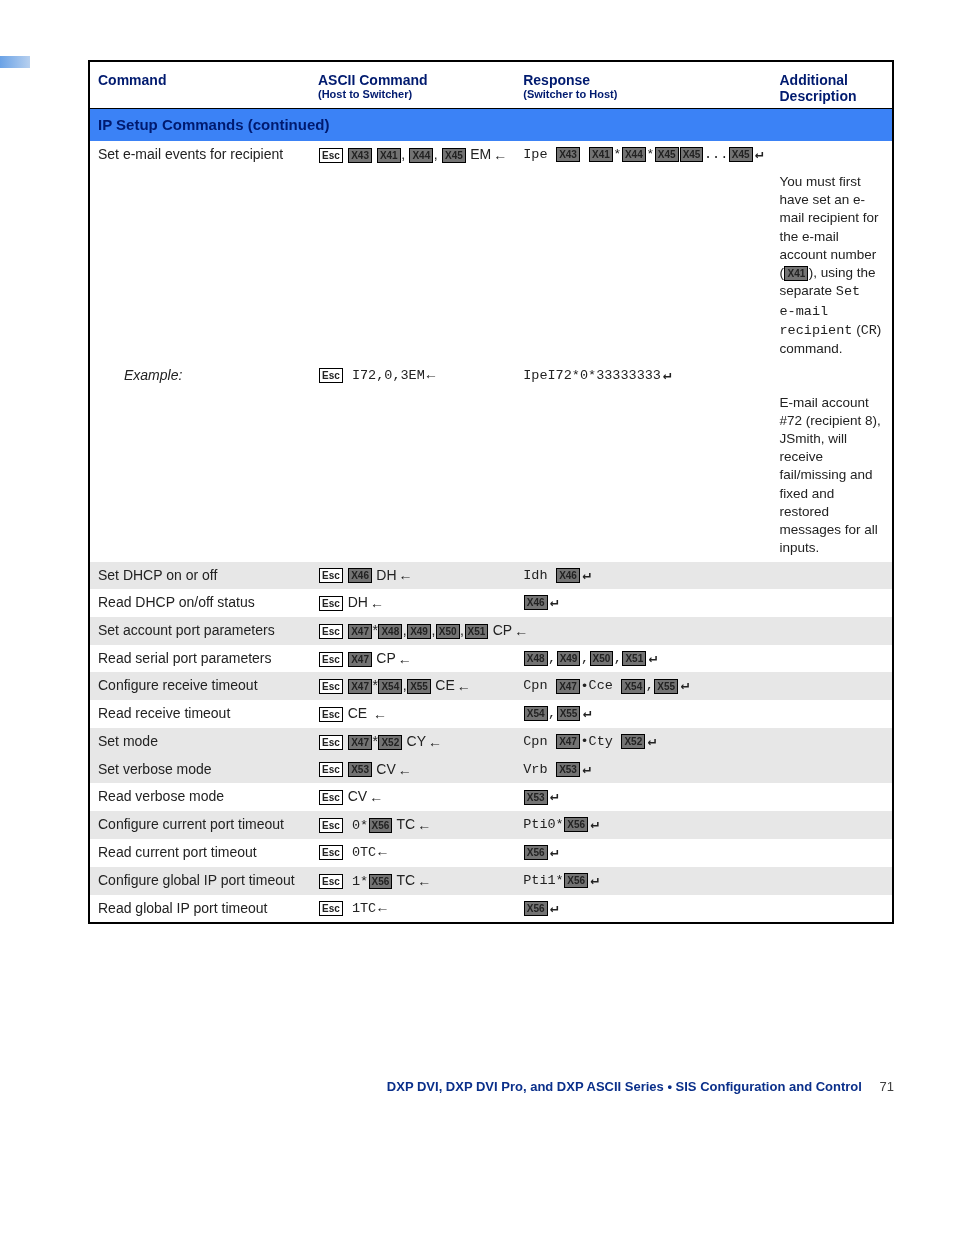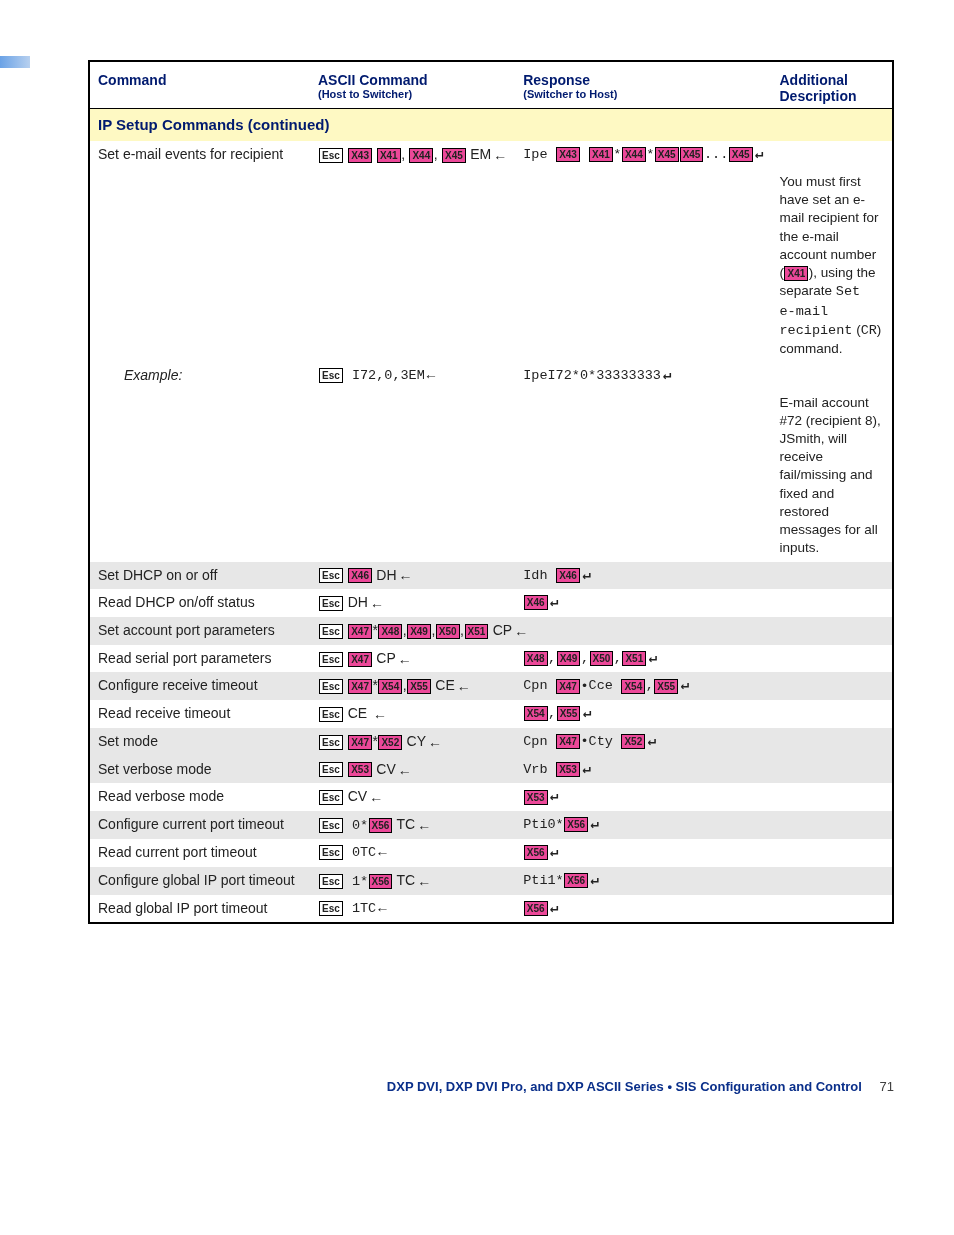--- a/index.html
+++ b/index.html
@@ -39,21 +39,21 @@
     font-weight: 700;
     color: #001a6f;
     margin-top: 0;
     padding-bottom: 6px;
   }
   .section-row td {
     padding: 6px 8px;
     font-weight: 700;
     color: #001a6f;
     font-size: 15px;
-    background: #fef9c3;
+    background: #3b82f6;
   }
   tbody td {
     padding: 4px 8px;
     vertical-align: top;
     font-size: 14px;
     line-height: 1.35;
   }
   tr.alt td { background: #e7e7e7; }
   tr.plain td { background: #ffffff; }
   td.cmd { width: 220px; }
@@ -77,21 +77,21 @@
   .xbox {
     display: inline-block;
     border: 1px solid #000;
     padding: 0 2px;
     font-family: Arial, sans-serif;
     font-size: 10px;
     font-weight: 700;
     line-height: 13px;
     vertical-align: middle;
     margin: 0 0.5px;
-    background: #ec4899;
+    background: #737373;
   }
   .arrow-left {
     display: inline-block;
     vertical-align: middle;
     margin-left: 2px;
   }
   .arrow-left::before {
     content: "←";
     font-size: 14px;
     font-weight: 700;

